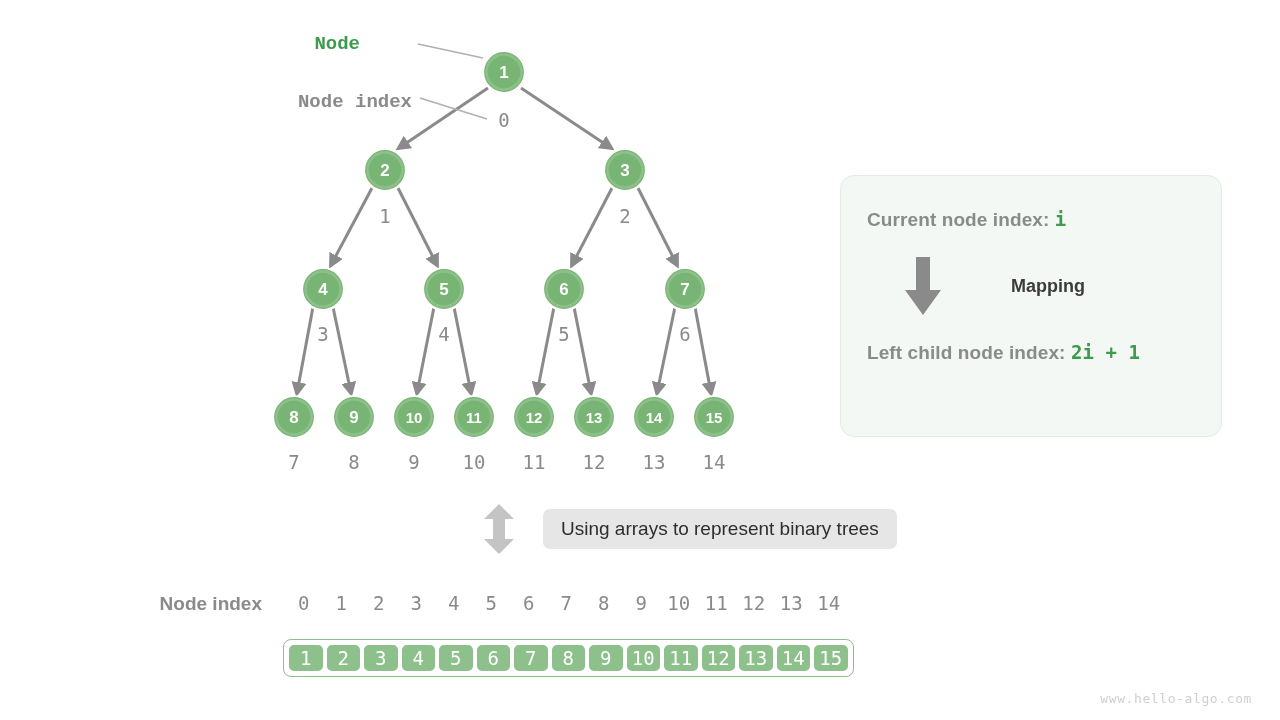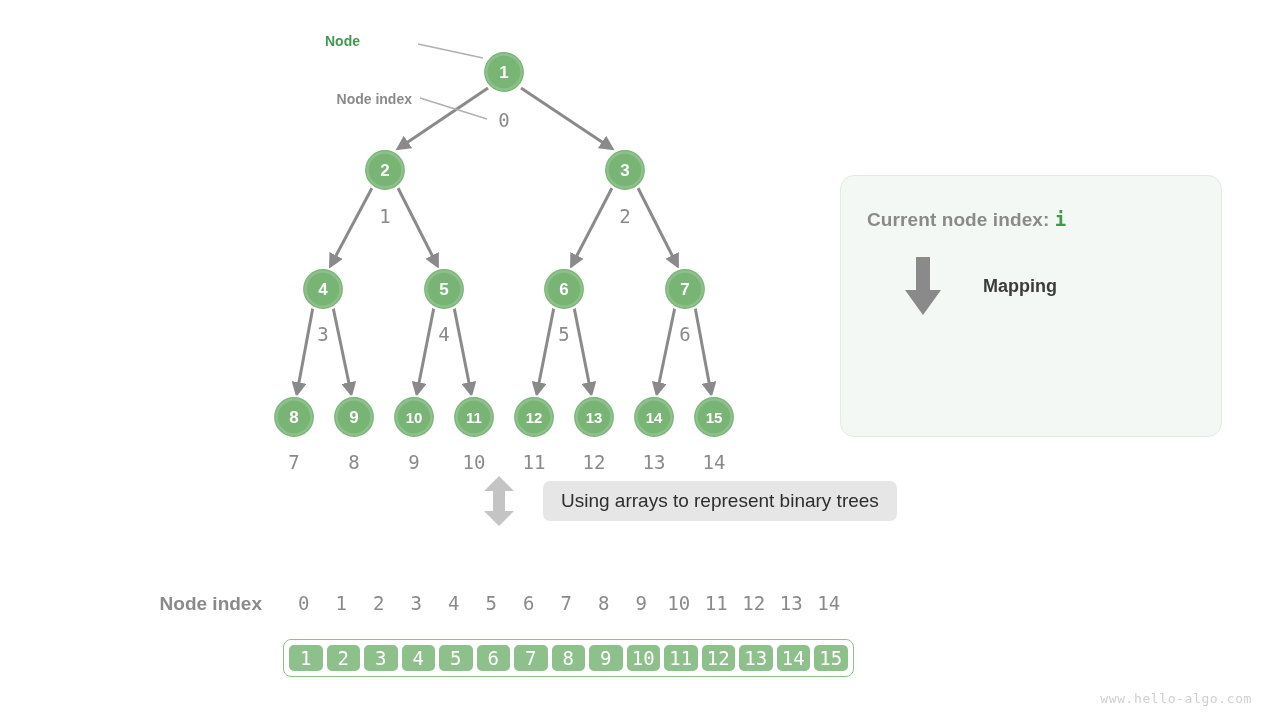--- a/index.html
+++ b/index.html
@@ -67,23 +67,24 @@
     fill: #8a8a8a;
     font-family: "DejaVu Sans Mono", monospace;
     font-size: 19px;
     text-anchor: middle;
     dominant-baseline: central;
   }
 
   
   .callout-label {
     position: absolute;
-    font-size: 14px;
-    font-weight: bold;
-    white-space: nowrap;
+    font-size: 19px;
+    font-weight: bold;
+    white-space: nowrap;
+    font-family: Liberation Mono, monospace;
   }
   #label-node {
     color: #3f9a4e;
     left: 360px;
     top: 33px;
     transform: translateX(-100%);
   }
   #label-node-index {
     color: #8a8a8a;
     left: 412px;
@@ -116,40 +117,41 @@
     font-family: "DejaVu Sans Mono", monospace;
     font-weight: bold;
     font-size: 19px;
   }
   #legend-mapping-row {
     display: flex;
     align-items: center;
     margin-top: 26px;
     margin-bottom: 26px;
     padding-left: 38px;
+    gap: 28px;
   }
   #mapping-arrow-icon {
     width: 36px;
     height: 58px;
     flex: 0 0 auto;
   }
   #legend-mapping-text {
     font-size: 18px;
     font-weight: bold;
     color: #3b3b3b;
     margin-left: 42px;
     white-space: nowrap;
   }
   #legend-left-line { margin-bottom: 9px; }
 
   
   #middle-band {
     position: absolute;
     left: 484px;
-    top: 476px;
+    top: 504px;
     display: flex;
     align-items: center;
   }
   #updown-arrow-icon {
     width: 30px;
     height: 50px;
     flex: 0 0 auto;
   }
   #middle-pill {
     margin-left: 29px;
@@ -385,20 +387,23 @@
       <span>Current node index</span><span>: </span><span class="accent">i</span>
     </div>
 
     <div id="legend-mapping-row">
       <svg id="mapping-arrow-icon" viewBox="0 0 36 58" xmlns="http://www.w3.org/2000/svg">
         <path d="M11 0 H25 V33 H36 L18 58 L0 33 H11 Z" fill="#8a8a8a"></path>
       </svg>
       <div id="legend-mapping-text">Mapping</div>
     </div>
 
+    <div class="legend-line" id="legend-left-line">
+      <span>Left child node index</span><span>: </span><span class="accent">2i + 1</span>
+    </div>
   </div>
 
   <div id="middle-band">
     <svg id="updown-arrow-icon" viewBox="0 0 30 50" xmlns="http://www.w3.org/2000/svg">
       <path d="M15 0 L30 15 H21 V35 H30 L15 50 L0 35 H9 V15 H0 Z" fill="#c4c4c4"></path>
     </svg>
     <div id="middle-pill">Using arrays to represent binary trees</div>
   </div>
 
   <div id="array-index-label">Node index</div>

